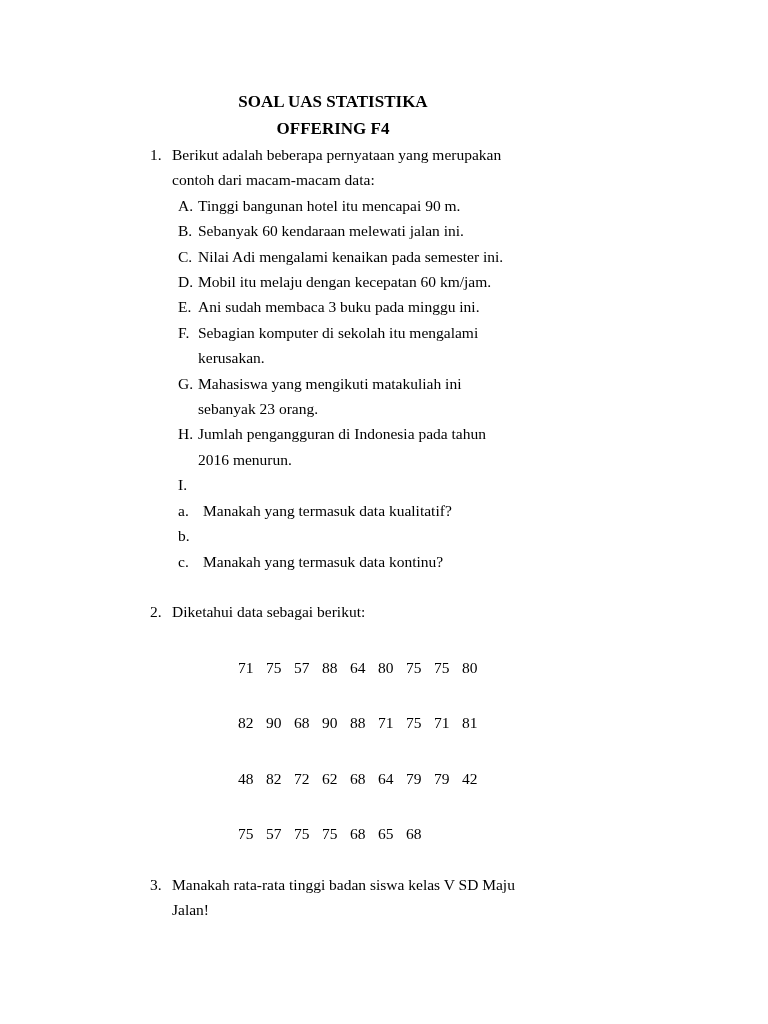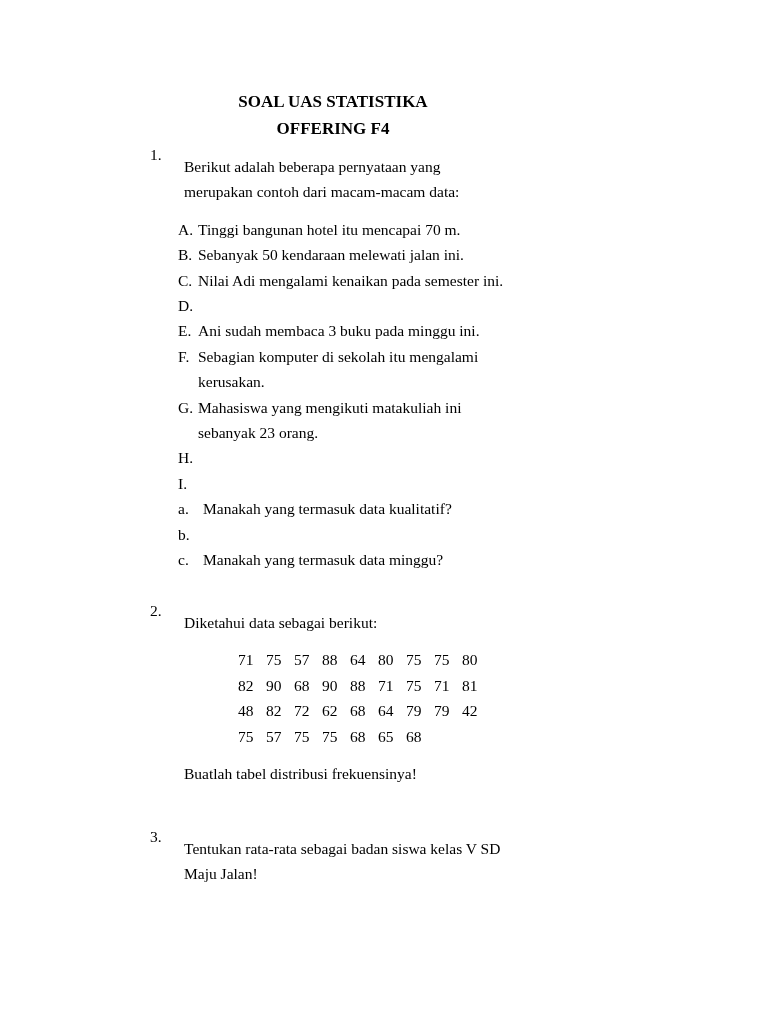--- a/index.html
+++ b/index.html
@@ -26,21 +26,21 @@
     font-size: 17px;
     font-weight: bold;
     line-height: 27px;
     text-align: center;
     margin: 0;
   }
   .doc-body {
     font-size: 15.5px;
     line-height: 25.4px;
   }
-  p { margin: 12px; }
+  p { margin: 0; }
   .question {
     display: flex;
     align-items: flex-start;
   }
   .q-gap {
     margin-top: 25.4px;
   }
   .q-num {
     flex: none;
     width: 22px;
@@ -65,20 +65,21 @@
   .asked-heading {
     margin-left: -7px;
   }
   .num-row {
     display: flex;
     margin-left: 66px;
   }
   .num-cell {
     flex: none;
     width: 28px;
+    margin-top: 30px;
   }
   ul.plain {
     list-style: none;
     margin: 0;
     padding: 0;
   }
 </style>
 </head>
 <body>
 
@@ -90,65 +91,67 @@
   <div class="doc-body">
 
     <div class="question">
       <span class="q-num">1.</span>
       <div class="q-body">
         <p>Berikut adalah beberapa pernyataan yang merupakan contoh dari macam-macam data:</p>
 
         <ul class="plain">
           <li class="stmt-row">
             <span class="stmt-label">A.</span>
-            <span>Tinggi bangunan hotel itu mencapai 70 m.</span>
+            <span>Tinggi bangunan hotel itu mencapai 90 m.</span>
           </li>
           <li class="stmt-row">
             <span class="stmt-label">B.</span>
-            <span>Sebanyak 50 kendaraan melewati jalan ini.</span>
+            <span>Sebanyak 60 kendaraan melewati jalan ini.</span>
           </li>
           <li class="stmt-row">
             <span class="stmt-label">C.</span>
             <span>Nilai Adi mengalami kenaikan pada semester ini.</span>
           </li>
           <li class="stmt-row">
             <span class="stmt-label">D.</span>
+            <span>Mobil itu melaju dengan kecepatan 60 km/jam.</span>
           </li>
           <li class="stmt-row">
             <span class="stmt-label">E.</span>
             <span>Ani sudah membaca 3 buku pada minggu ini.</span>
           </li>
           <li class="stmt-row">
             <span class="stmt-label">F.</span>
             <span>Sebagian komputer di sekolah itu mengalami kerusakan.</span>
           </li>
           <li class="stmt-row">
             <span class="stmt-label">G.</span>
             <span>Mahasiswa yang mengikuti matakuliah ini sebanyak 23 orang.</span>
           </li>
           <li class="stmt-row">
             <span class="stmt-label">H.</span>
+            <span>Jumlah pengangguran di Indonesia pada tahun 2016 menurun.</span>
           </li>
           <li class="stmt-row">
             <span class="stmt-label">I.</span>
           </li>
         </ul>
 
 
         <ul class="plain">
           <li class="asked-row">
             <span class="asked-label">a.</span>
             <span>Manakah yang termasuk data kualitatif?</span>
           </li>
           <li class="asked-row">
             <span class="asked-label">b.</span>
           </li>
           <li class="asked-row">
             <span class="asked-label">c.</span>
-            <span>Manakah yang termasuk data minggu?</span>
+            <span>Manakah yang termasuk data kontinu?</span>
           </li>
         </ul>
       </div>
     </div>
 
     <div class="question q-gap">
       <span class="q-num">2.</span>
       <div class="q-body">
         <p>Diketahui data sebagai berikut:</p>
         <div class="num-row">
@@ -186,25 +189,24 @@
           </div>
         <div class="num-row">
             <span class="num-cell">75</span>
             <span class="num-cell">57</span>
             <span class="num-cell">75</span>
             <span class="num-cell">75</span>
             <span class="num-cell">68</span>
             <span class="num-cell">65</span>
             <span class="num-cell">68</span>
           </div>
-        <p>Buatlah tabel distribusi frekuensinya!</p>
       </div>
     </div>
 
     <div class="question q-gap">
       <span class="q-num">3.</span>
       <div class="q-body">
-        <p>Tentukan rata-rata sebagai badan siswa kelas V SD Maju Jalan!</p>
+        <p>Manakah rata-rata tinggi badan siswa kelas V SD Maju Jalan!</p>
       </div>
     </div>
 
   </div>
 </div>
 
 </body></html>

